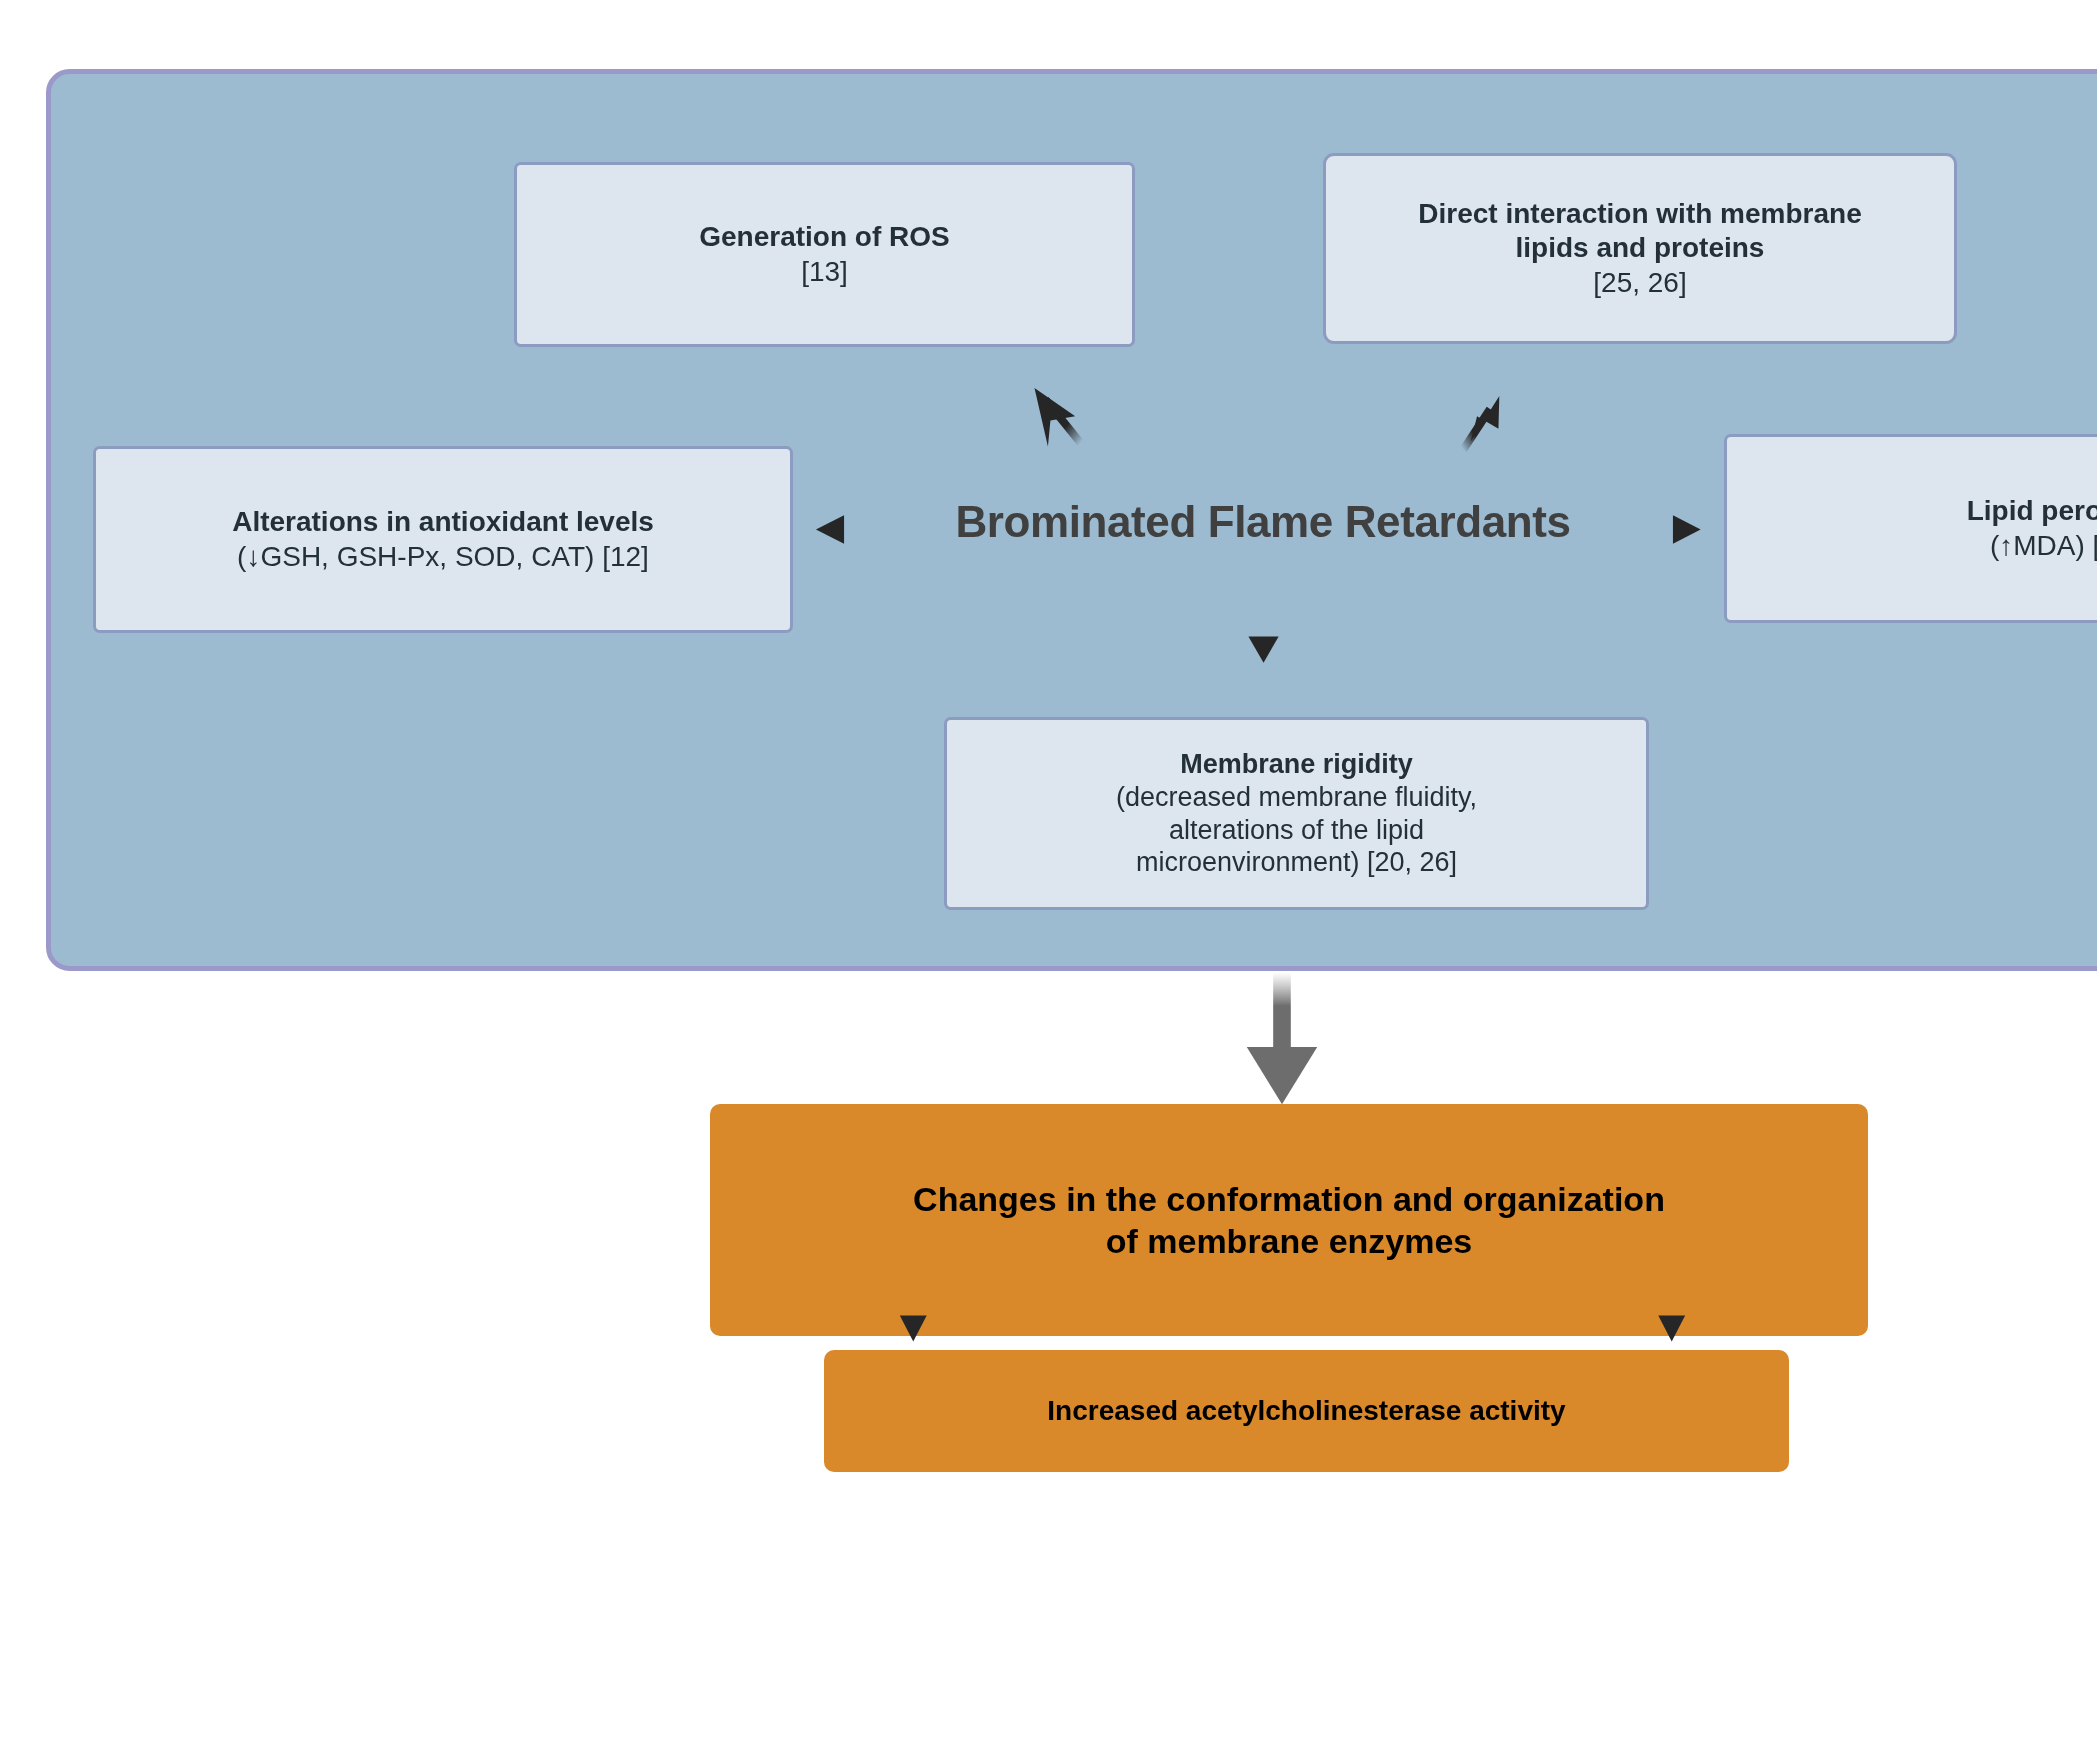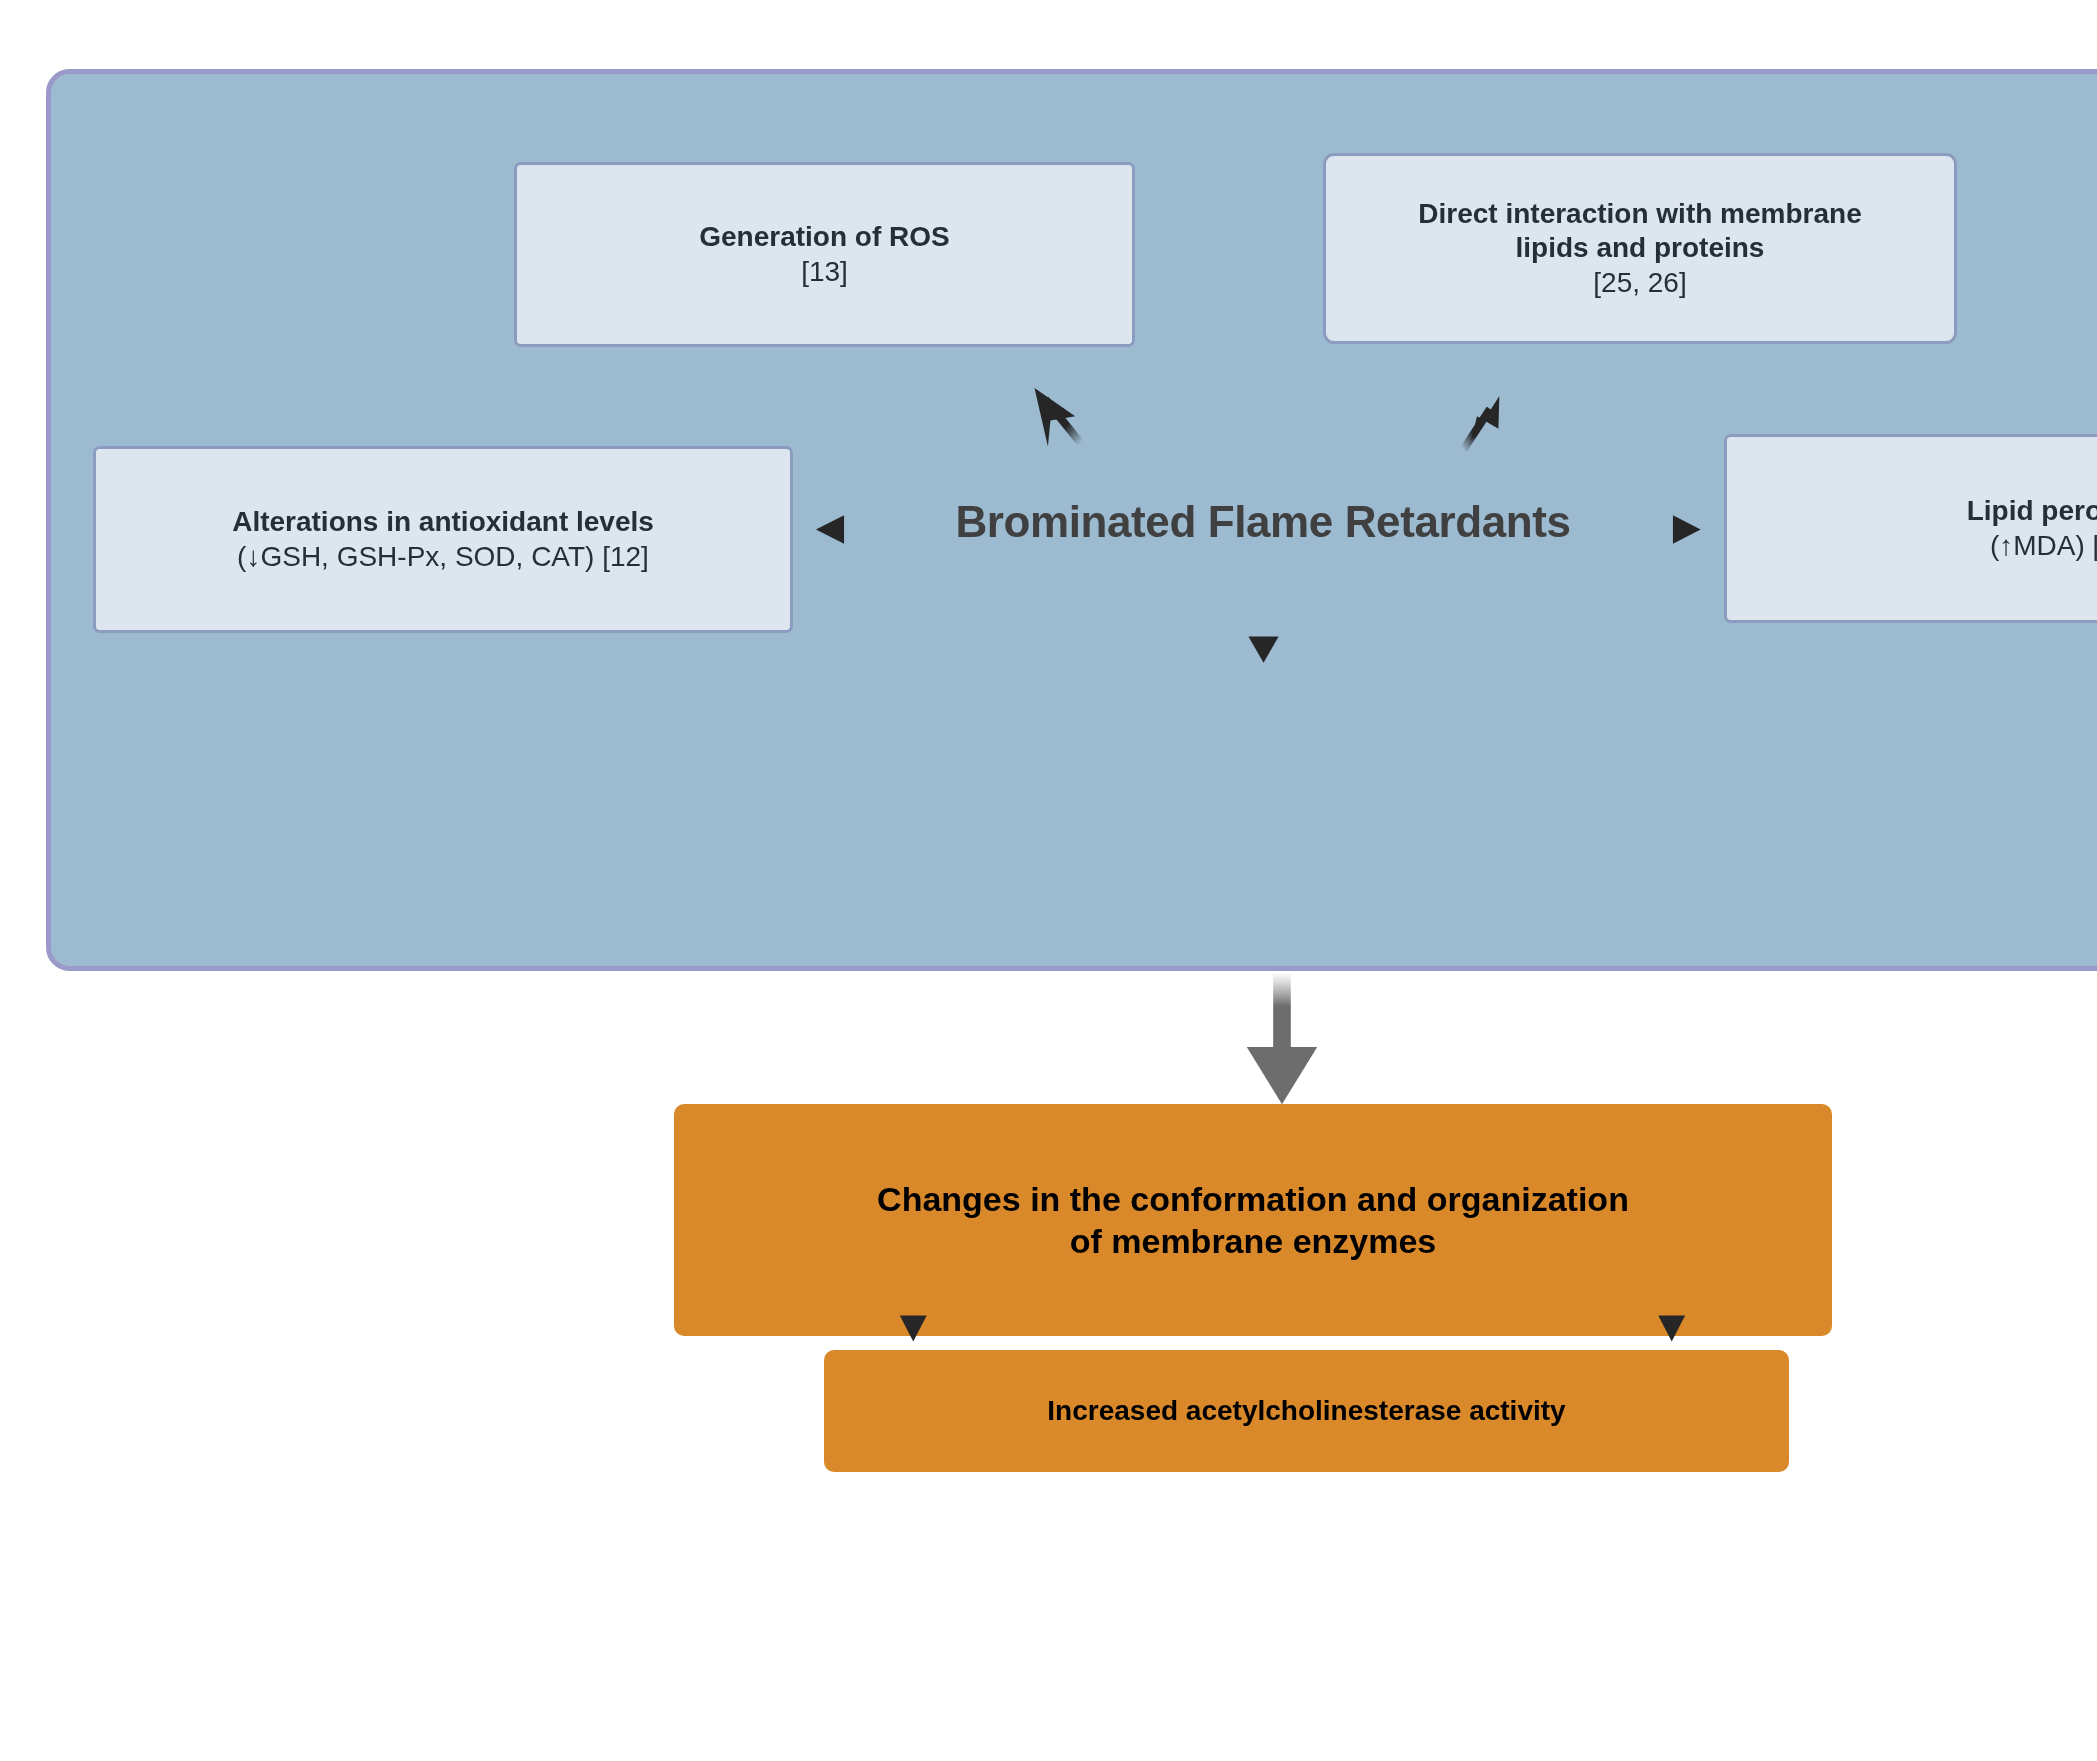--- a/index.html
+++ b/index.html
@@ -63,21 +63,21 @@
     background:#d9882a;
     border-radius:10px;
     display:flex;
     align-items:center;
     justify-content:center;
     text-align:center;
     color:#000000;
     font-weight:bold;
     line-height:1.24;
   }
-  #obox-main {left:674px; top:1104px; width:1158px; height:232px; font-size:34px;justify-content:center;}
+  #obox-main {left:710px; top:1104px; width:1158px; height:232px; font-size:34px;justify-content:center;}
   #obox-ache {left:824px; top:1350px; width:965px; height:122px; font-size:28px;}
 
   
   #arrows{position:absolute;left:0;top:0;width:2517px;height:1762px;pointer-events:none;}
 </style>
 </head>
 <body>
 
 <div id="stage">
 
@@ -105,20 +105,28 @@
     </span>
   </div>
 
   <div class="node" id="node-lipid">
     <span class="t">
       <span class="b">Lipid peroxidation</span><br>
       <span class="n">(↑MDA) [20, 26]</span>
     </span>
   </div>
 
+  <div class="node" id="node-rigid">
+    <span class="t">
+      <span class="b">Membrane rigidity</span><br>
+      <span class="n">(decreased membrane fluidity,</span><br>
+      <span class="n">alterations of the lipid</span><br>
+      <span class="n">microenvironment) [20, 26]</span>
+    </span>
+  </div>
 
   <div id="title">Brominated Flame Retardants</div>
 
   <div class="obox" id="obox-main">
     <span class="t">
       <span>Changes in the conformation and organization</span><br>
       <span>of membrane enzymes</span>
     </span>
   </div>
 

